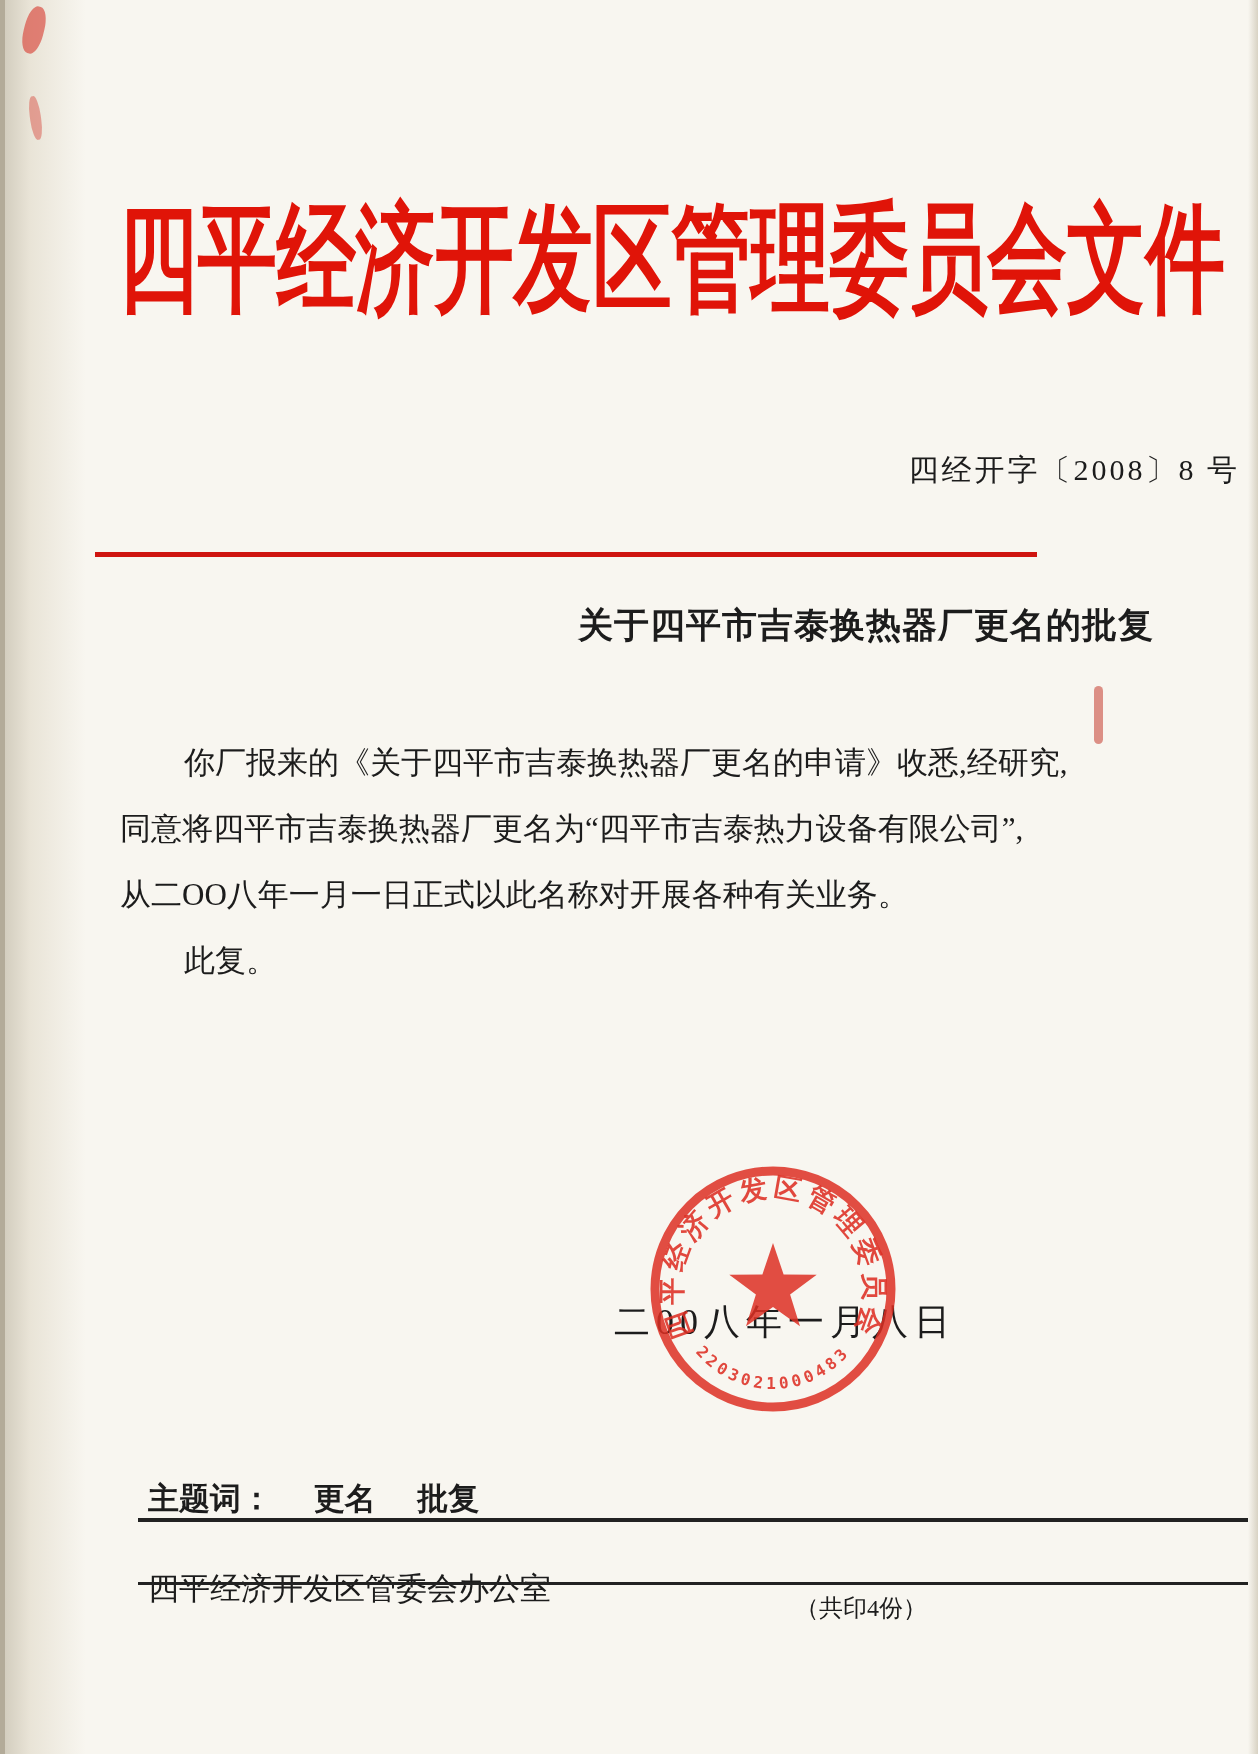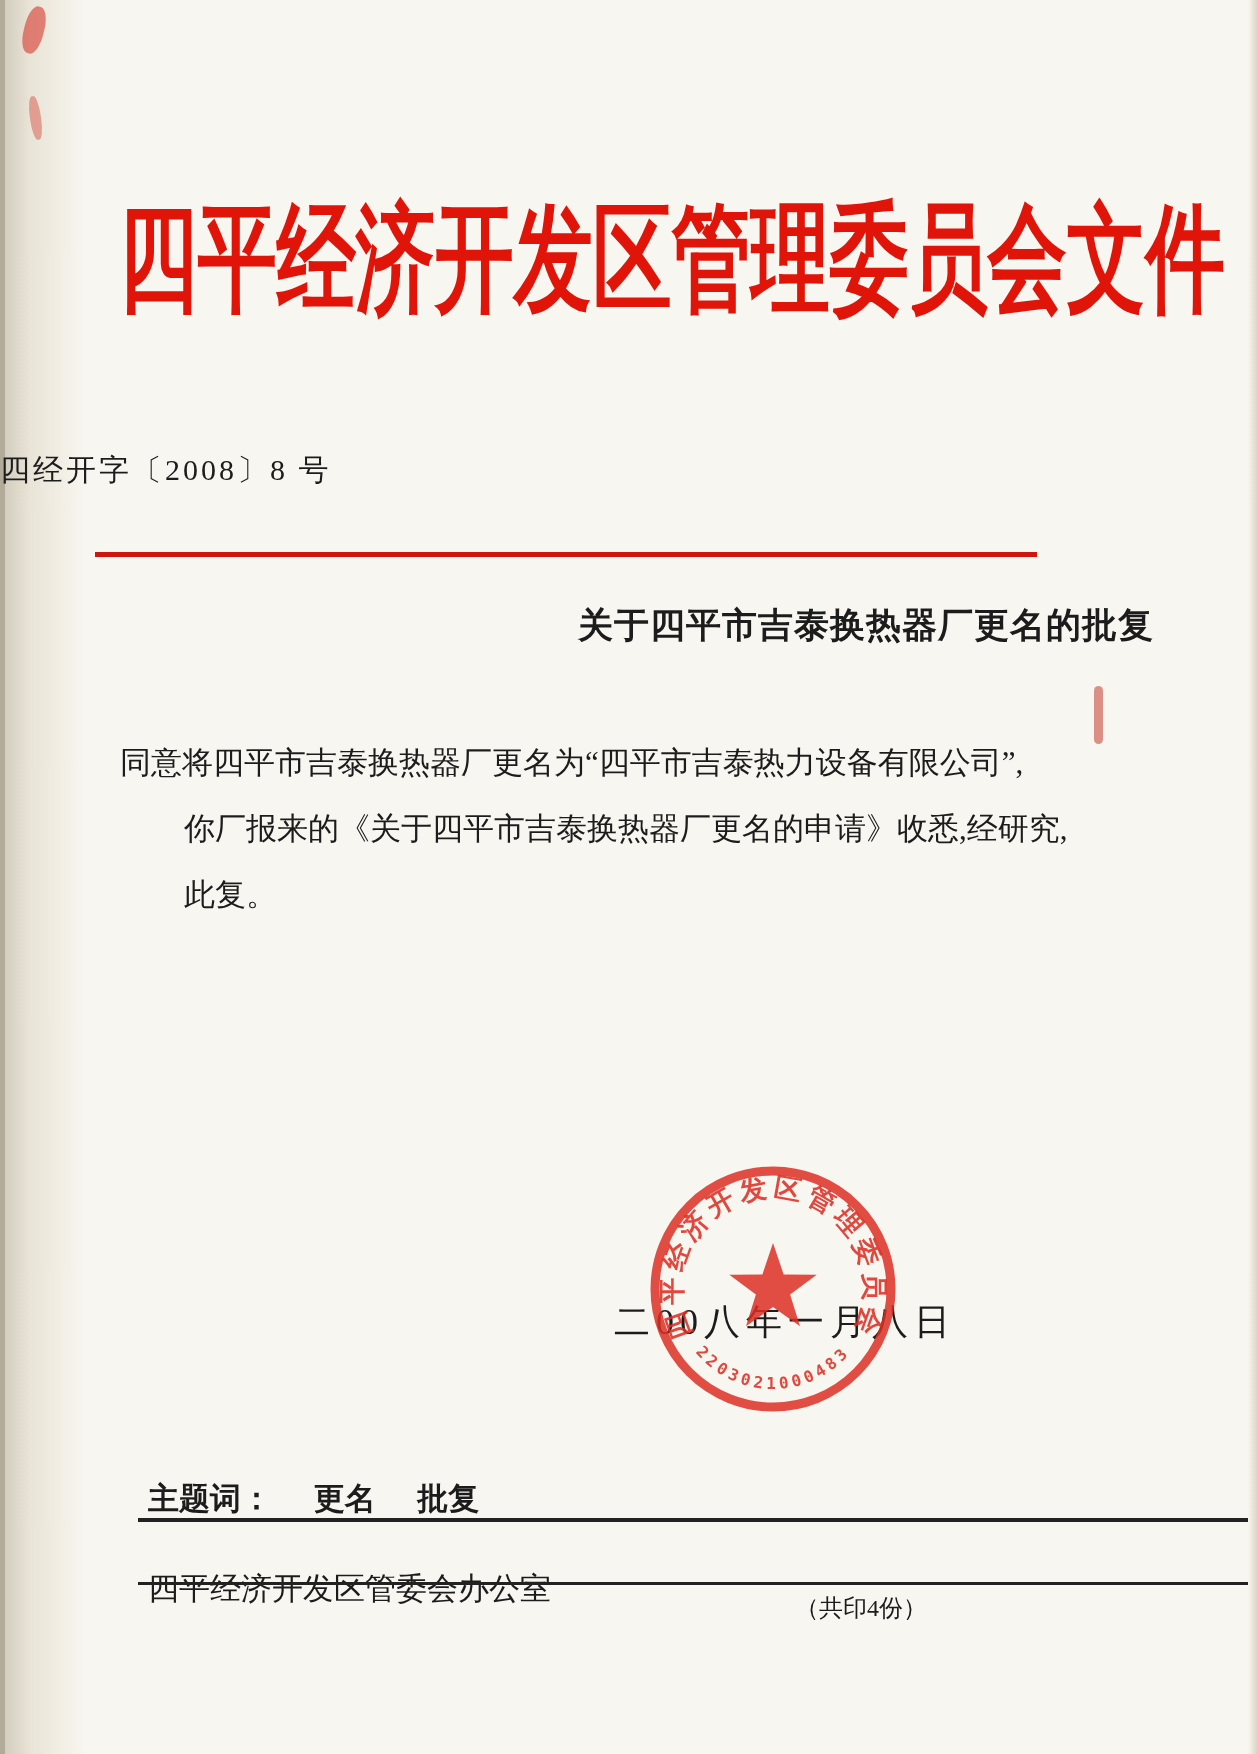--- a/index.html
+++ b/index.html
@@ -29,21 +29,21 @@
   .header-title{
     position:absolute;top:200px;left:0;width:1132px;height:120px;
     text-align:center;white-space:nowrap;
     font-weight:bold;font-size:100px;line-height:120px;
     color:#e01408;
     transform:scale(0.79,1.18);transform-origin:50% 50%;
     letter-spacing:0px;
   }
   .doc-number{
     position:absolute;top:450px;left:0;width:1240px;
-    text-align:left;font-size:30px;letter-spacing:3px;
+    text-align:right;font-size:30px;letter-spacing:3px;
   }
   .red-rule{
     position:absolute;left:95px;top:552px;width:942px;height:5px;
     background:#cf1510;
   }
   .doc-title{
     position:absolute;top:602px;left:0;width:1154px;
     text-align:right;
     font-family:"Liberation Sans","DejaVu Sans",sans-serif;
     font-weight:bold;font-size:35px;letter-spacing:1px;
@@ -113,22 +113,23 @@
 
   <div class="header-title">四平经济开发区管理委员会文件</div>
 
   <div class="doc-number">四经开字〔2008〕8 号</div>
 
   <div class="red-rule"></div>
 
   <div class="doc-title">关于四平市吉泰换热器厂更名的批复</div>
 
   <div class="body-text">
+    <div class="para-line indent">你厂报来的《关于四平市吉泰换热器厂更名的申请》收悉,经研究,</div>
     <div class="para-line">同意将四平市吉泰换热器厂更名为“四平市吉泰热力设备有限公司”,</div>
-    <div class="para-line indent">你厂报来的《关于四平市吉泰换热器厂更名的申请》收悉,经研究,</div>
+    <div class="para-line">从二OO八年一月一日正式以此名称对开展各种有关业务。</div>
     <div class="para-line indent">此复。</div>
   </div>
 
   <div class="date-line">二00八年一月八日</div>
 
   <div class="seal">
     <svg viewBox="0 0 260 260" width="260" height="260" xmlns="http://www.w3.org/2000/svg">
       <circle cx="130" cy="130" r="118" fill="none" stroke="rgba(221,47,35,0.85)" stroke-width="9"></circle>
       <polygon points="130,84 140.6,115.4 173.7,115.8 147.1,135.6 157.0,167.2 130,148 103.0,167.2 112.9,135.6 86.3,115.8 119.4,115.4" fill="rgba(221,47,35,0.85)"></polygon>
       <path id="sealTopArc" d="M 50.3 176 A 92 92 0 1 1 209.7 176" fill="none"></path>

